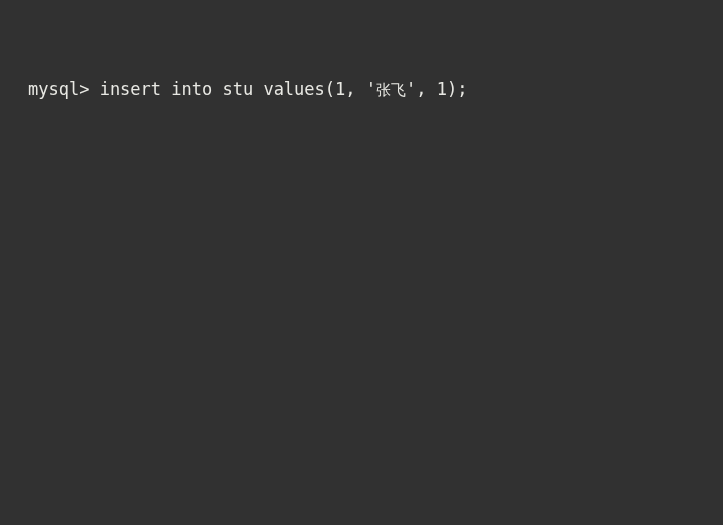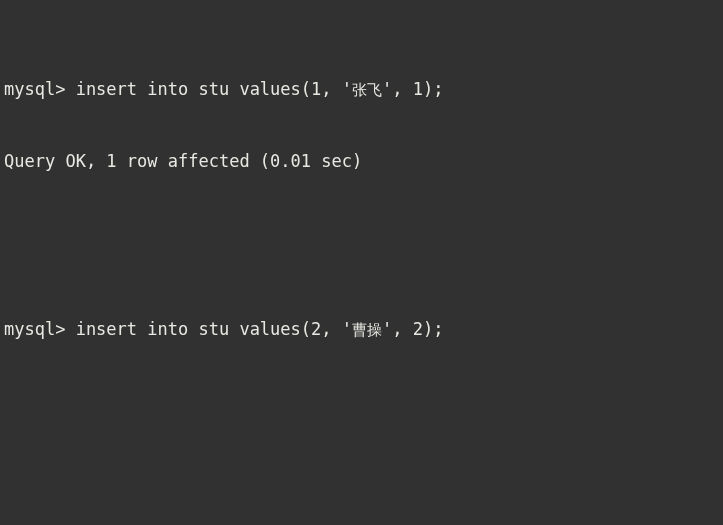--- a/index.html
+++ b/index.html
@@ -21,39 +21,38 @@
     font-family: "DejaVu Sans Mono", "Liberation Mono", monospace;
     font-size: 17px;
     line-height: 24px;
     color: #e8e8e3;
     white-space: pre;
     letter-spacing: 0px;
   }
   .line {
     height: 24px;
     white-space: pre;
+    margin-left: 24px;
   }
   .blank {
     height: 24px;
   }
   .cjk {
     font-family: "DejaVu Sans", "Liberation Sans", sans-serif;
     font-size: 15px;
   }
 </style>
 </head>
 <body>
 
 <div id="terminal">
 
   <div class="line">mysql&gt; insert into stu values(1, '<span class="cjk">张飞</span>', 1);</div>
-  <div class="line">Query OK, 1 row affected (0.01 sec)</div>
   <div class="blank"></div>
 
-  <div class="line">mysql&gt; insert into stu values(2, '<span class="cjk">曹操</span>', 2);</div>
   <div class="blank"></div>
 
   
   
   
 
   
   
   
   

